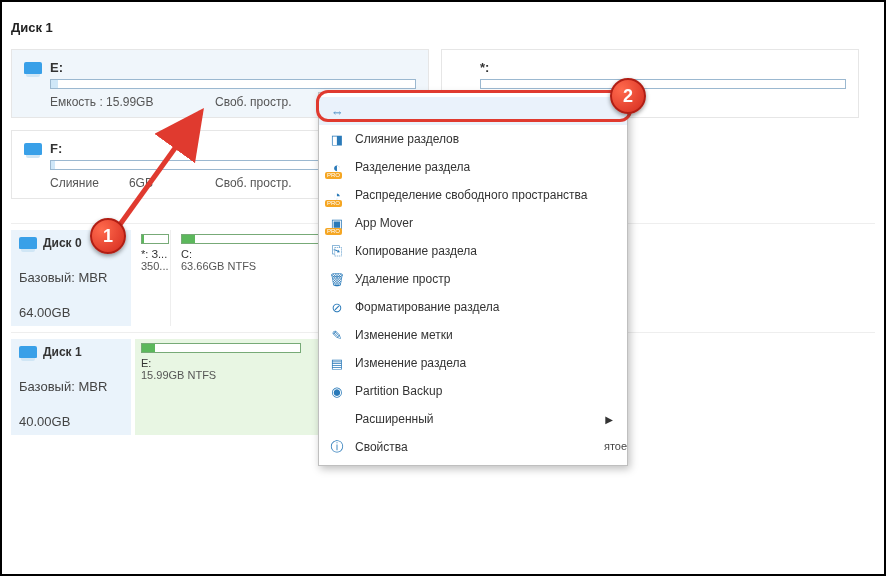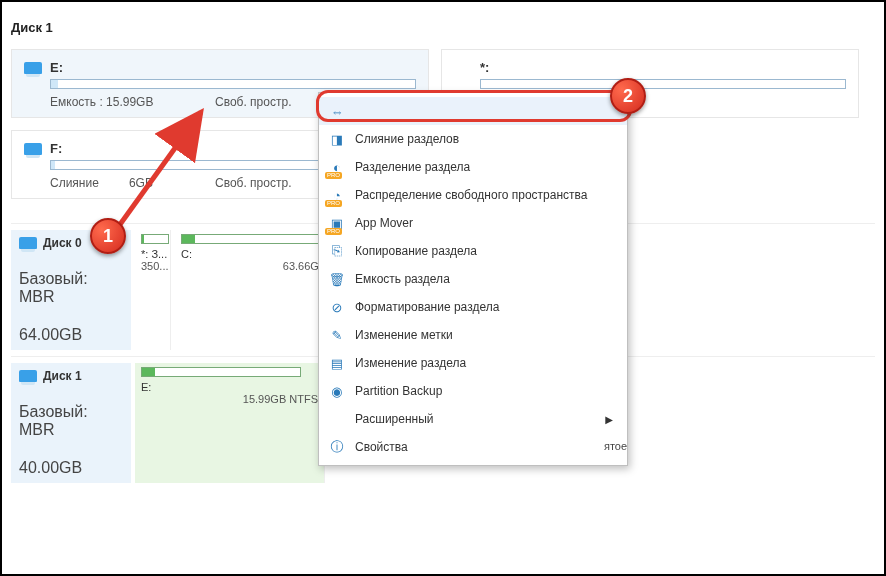--- a/index.html
+++ b/index.html
@@ -21,27 +21,27 @@
 .bar-fill { position: absolute; left: 0; top: 0; bottom: 0; background: #cfe7f8; }
 .card-row2 { display: flex; margin-left: 26px; font-size: 12px; color: #555; }
 .card-row2 span:first-child { width: 165px; }
 
 
 .disk-list { margin-top: 24px; }
 .disk-row { display: flex; align-items: stretch; border-top: 1px solid #eee; padding: 6px 0; gap: 4px; }
 .disk-row:first-child { border-top: 1px solid #eee; }
 .disk-info { width: 120px; background: #eaf3fb; padding: 6px 8px; }
 .disk-info .hd { display: flex; align-items: center; gap: 6px; font-size: 12px; font-weight: 600; color: #333; margin-bottom: 2px; }
-.disk-info .sub { font-size: 16px; color: #444; margin-top: 20px; }
+.disk-info .sub { font-size: 13px; color: #444; margin-top: 20px; }
 .part { background: #fff; padding: 4px 6px; border-right: 1px solid #eee; }
 .part.sel { background: #e8f6e3; }
 .part .mini { height: 10px; border: 1px solid #7a7; background: #fff; margin-bottom: 4px; position: relative; }
 .part .mini.green::before { content:""; position:absolute; left:0; top:0; bottom:0; width:8%; background:#5cb85c; }
 .part .lbl { font-size: 11px; color: #333; white-space: nowrap; }
-.part .sub { font-size: 11px; color: #555; white-space: nowrap; text-align: right; }
+.part .sub { font-size: 11px; color: #555; white-space: nowrap; }
 
 
 .menu { position: absolute; left: 318px; top: 92px; width: 310px; background: #fff; border: 1px solid #bfbfbf; box-shadow: 2px 3px 8px rgba(0,0,0,0.25); padding: 4px 0; }
 .menu-item { display: flex; align-items: center; gap: 10px; padding: 6px 14px 6px 10px; font-size: 12px; color: #333; cursor: default; position: relative; }
 .menu-item.hi { background: #eaf2fb; }
 .menu-item .ic { width: 16px; height: 16px; display: inline-flex; align-items: center; justify-content: center; font-size: 13px; color: #2a7ab9; }
 .menu-item .pro { position:absolute; left:6px; bottom:2px; font-size:6px; background:#f5a623; color:#fff; padding:0 2px; border-radius:2px; line-height:7px; }
 .menu-item .arrow { margin-left: auto; color: #333; font-size: 10px; }
 .highlight-box { position: absolute; left: 316px; top: 90px; width: 316px; height: 32px; border: 3px solid #e03a2f; border-radius: 12px; pointer-events: none; }
 
@@ -161,21 +161,21 @@
       <span class="ic">▣</span>
       <span class="pro">PRO</span>
       <span>App Mover</span>
     </div>
     <div class="menu-item">
       <span class="ic">⎘</span>
       <span>Копирование раздела</span>
     </div>
     <div class="menu-item">
       <span class="ic">🗑</span>
-      <span>Емкость раздела</span>
+      <span>Удаление простр</span>
     </div>
     <div class="menu-item">
       <span class="ic">⊘</span>
       <span>Форматирование раздела</span>
     </div>
     <div class="menu-item">
       <span class="ic">✎</span>
       <span>Изменение метки</span>
     </div>
     <div class="menu-item">

